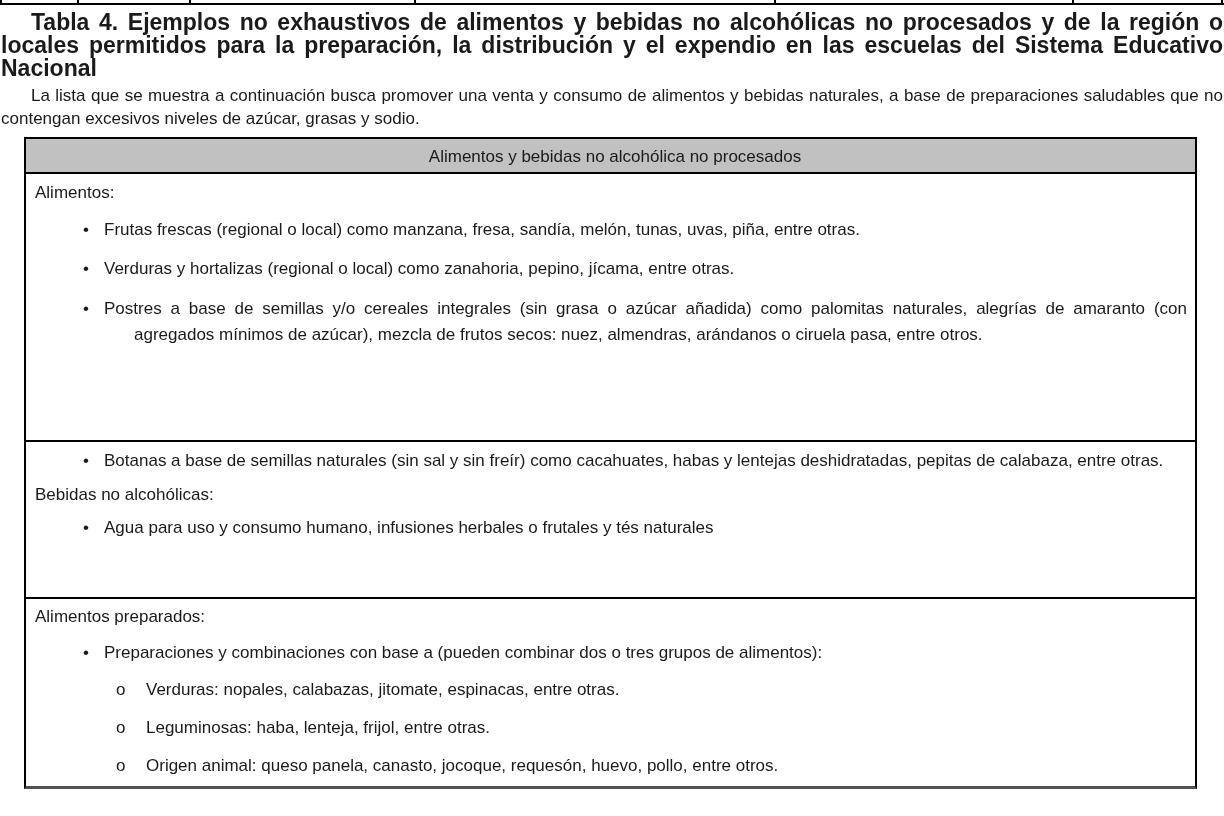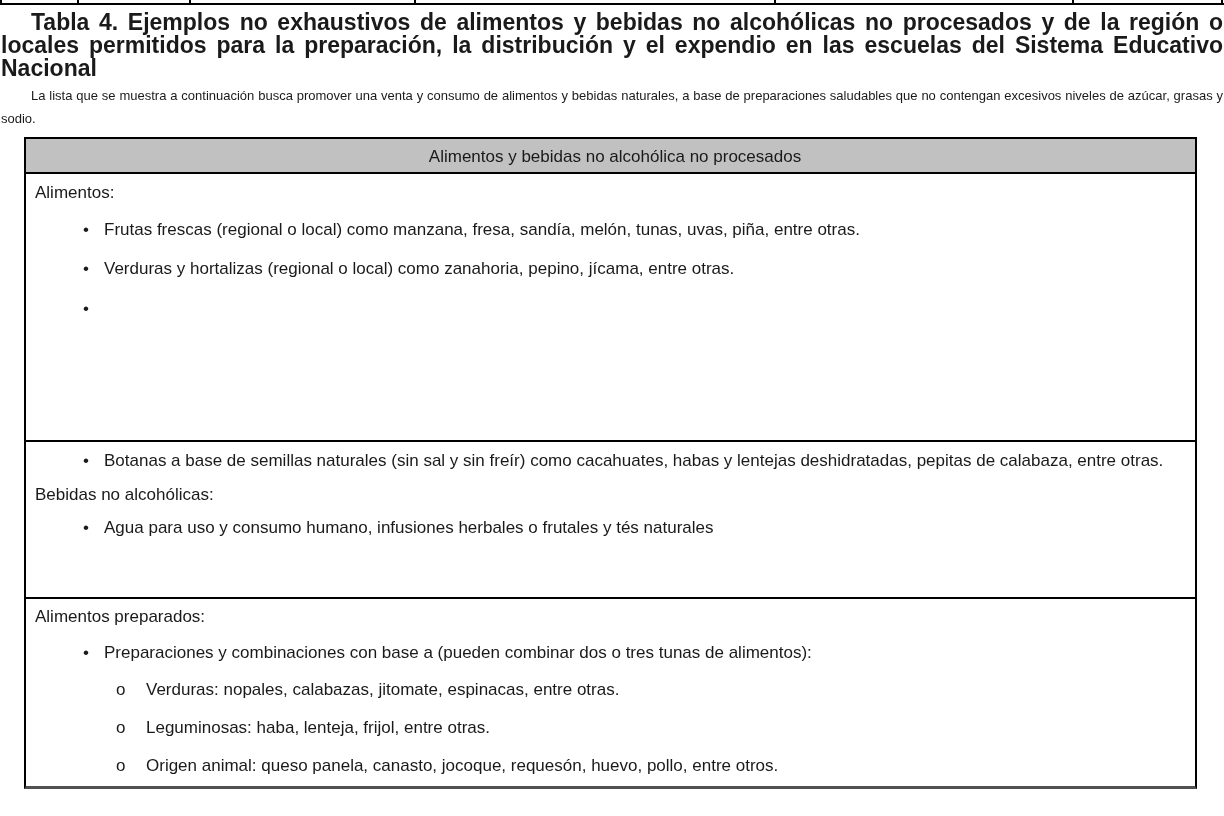--- a/index.html
+++ b/index.html
@@ -13,21 +13,21 @@
   .top-strip { position:relative; height:5px; border-bottom:2px solid #000; }
   .top-strip .tick { position:absolute; top:0; width:2px; height:5px; background:#000; }
 
   .doc-title {
     margin:6px 1px 0 1px;
     font-size:23px; font-weight:bold;
     line-height:23px; text-align:justify; text-indent:30px;
   }
   .doc-intro {
     margin:4px 1px 0 1px;
-    font-size:13px; line-height:23px;
+    font-size:17px; line-height:23px;
     text-align:justify; text-indent:30px;
   }
 
   .doc-table {
     margin:7px 0 0 24px;
     width:1173px;
     border:2px solid #000;
     border-bottom:3px solid #515151;
   }
   .table-header {
@@ -102,40 +102,41 @@
     <div class="bullet bullet-first">
       <span class="marker">•</span>
       <span>Frutas frescas (regional o local) como manzana, fresa, sandía, melón, tunas, uvas, piña, entre otras.</span>
     </div>
     <div class="bullet">
       <span class="marker">•</span>
       <span>Verduras y hortalizas (regional o local) como zanahoria, pepino, jícama, entre otras.</span>
     </div>
     <div class="bullet bullet-last">
       <span class="marker">•</span>
+      <span>Postres a base de semillas y/o cereales integrales (sin grasa o azúcar añadida) como palomitas naturales, alegrías de amaranto (con agregados mínimos de azúcar), mezcla de frutos secos: nuez, almendras, arándanos o ciruela pasa, entre otros.</span>
     </div>
   </div>
 
   <div class="trow row-2">
     <div class="bullet bullet-first">
       <span class="marker">•</span>
       <span>Botanas a base de semillas naturales (sin sal y sin freír) como cacahuates, habas y lentejas deshidratadas, pepitas de calabaza, entre otras.</span>
     </div>
     <div class="section-label">Bebidas no alcohólicas:</div>
     <div class="bullet bullet-drink">
       <span class="marker">•</span>
       <span>Agua para uso y consumo humano, infusiones herbales o frutales y tés naturales</span>
     </div>
   </div>
 
   <div class="trow row-3">
     <div class="section-label">Alimentos preparados:</div>
     <div class="bullet">
       <span class="marker">•</span>
-      <span>Preparaciones y combinaciones con base a (pueden combinar dos o tres tunas de alimentos):</span>
+      <span>Preparaciones y combinaciones con base a (pueden combinar dos o tres grupos de alimentos):</span>
     </div>
     <div class="subitem">
       <span class="marker">o</span>
       <span>Verduras: nopales, calabazas, jitomate, espinacas, entre otras.</span>
     </div>
     <div class="subitem">
       <span class="marker">o</span>
       <span>Leguminosas: haba, lenteja, frijol, entre otras.</span>
     </div>
     <div class="subitem">

